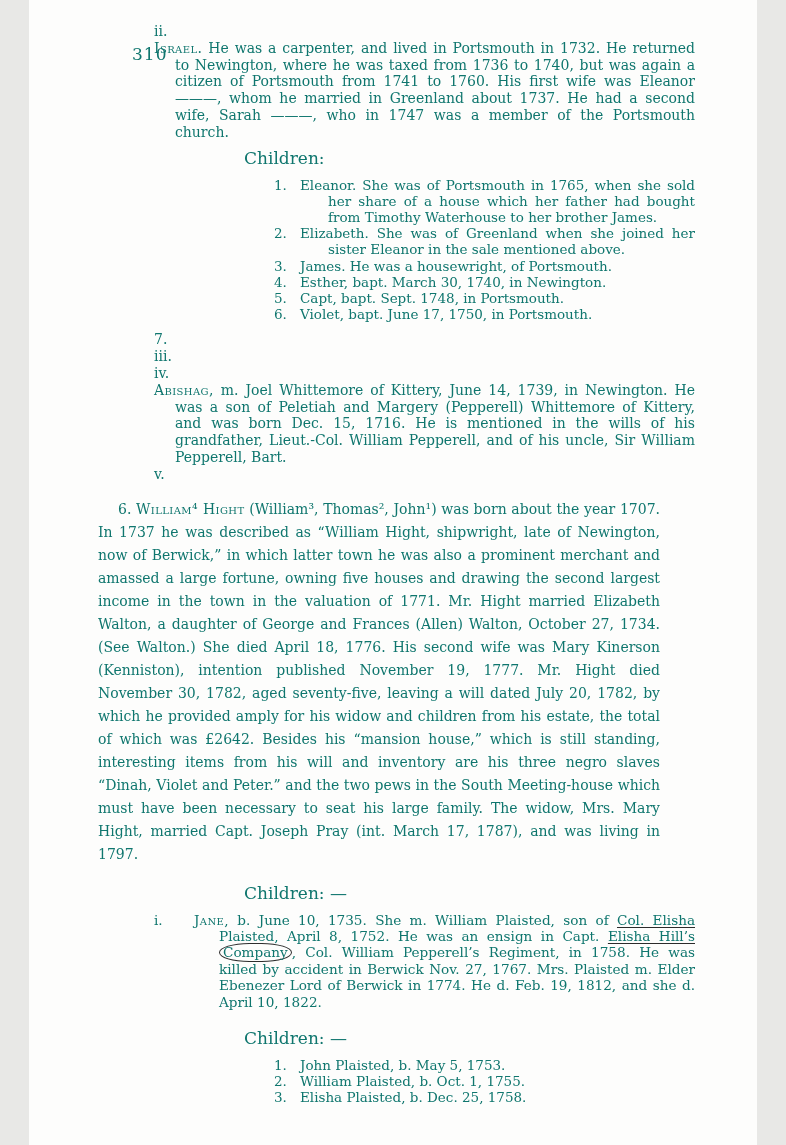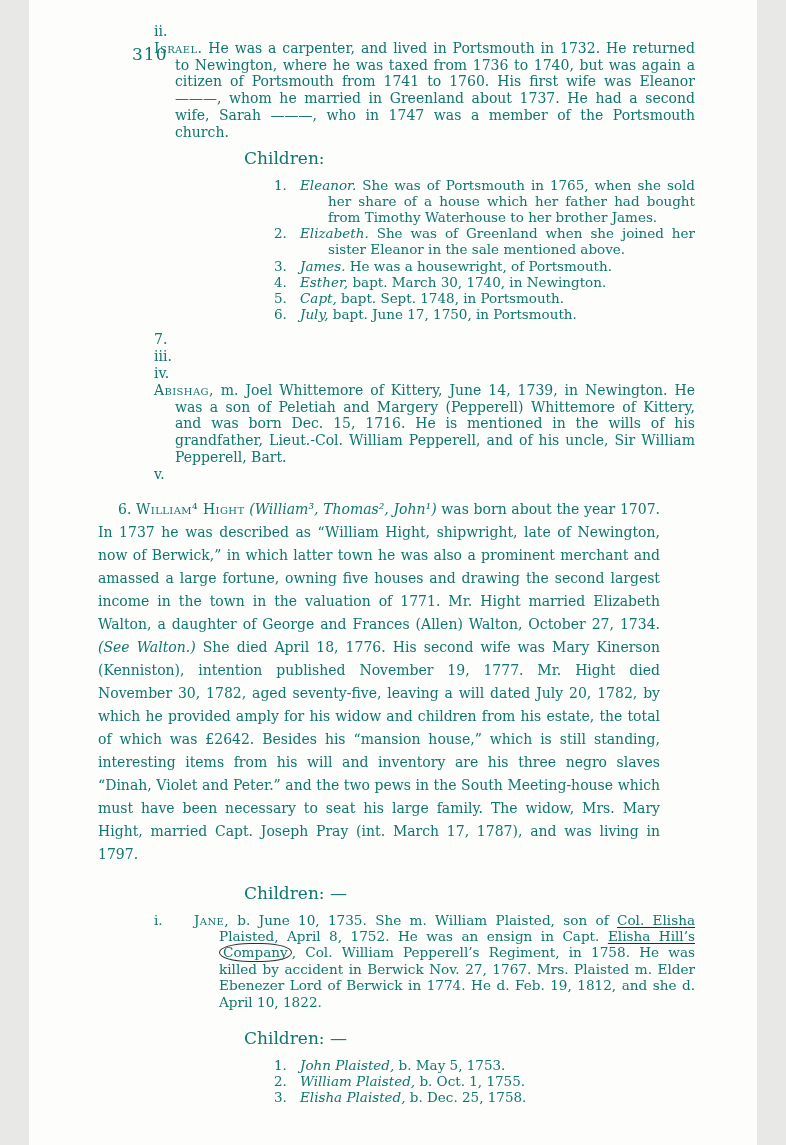--- a/index.html
+++ b/index.html
@@ -19,21 +19,21 @@
   }
   .running-title{
     margin-top:42px;
     text-align:center;
     font-style:italic;
     font-weight:600;
     font-size:19.5px;
     letter-spacing:0.4px;
   }
   .sc{font-variant:small-caps;letter-spacing:0.4px;}
-  .it{font-style:italic;}
+  .it{}
 
   
   .entry{
     display:flex;
     margin-left:125px;
     width:541px;
     font-size:14px;
     line-height:16.8px;
     flex-direction:column;
   }
@@ -143,21 +143,21 @@
     <div class="child-item">
       <div class="child-num">4.</div>
       <div class="child-text"><span class="it">Esther,</span> <span>bapt. March 30, 1740, in Newington.</span></div>
     </div>
     <div class="child-item">
       <div class="child-num">5.</div>
       <div class="child-text"><span class="it">Capt,</span> <span>bapt. Sept. 1748, in Portsmouth.</span></div>
     </div>
     <div class="child-item">
       <div class="child-num">6.</div>
-      <div class="child-text"><span class="it">July,</span> <span>bapt. June 17, 1750, in Portsmouth.</span></div>
+      <div class="child-text"><span class="it">Violet,</span> <span>bapt. June 17, 1750, in Portsmouth.</span></div>
     </div>
   </div>
 
   <div class="entries-347">
     <div class="entry">
       <div class="gen-col">7.</div>
       <div class="rom-col">iii.</div>
     </div>
     <div class="entry">
       <div class="gen-col"></div>

